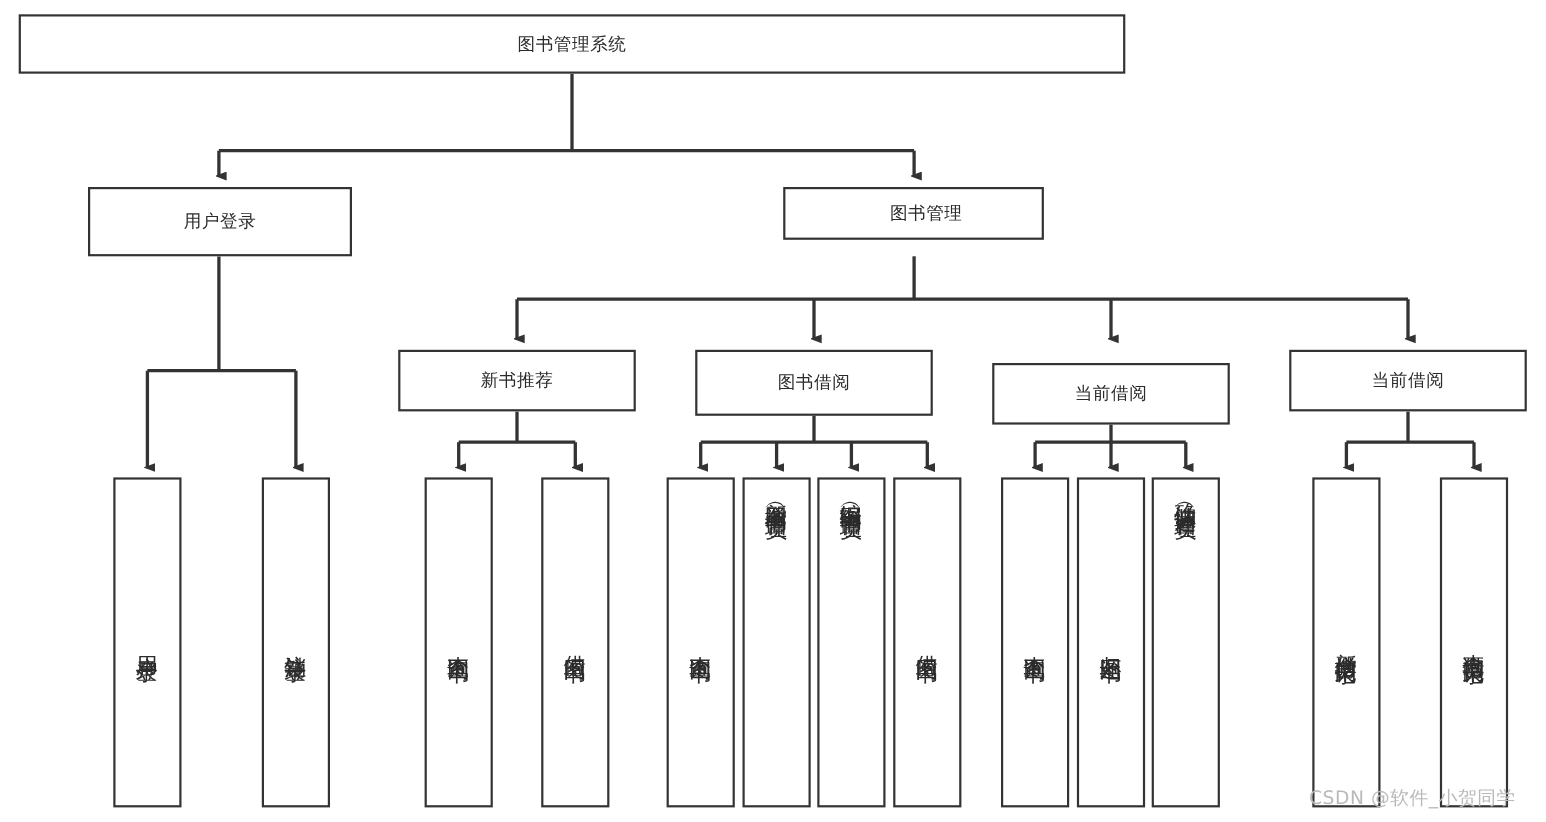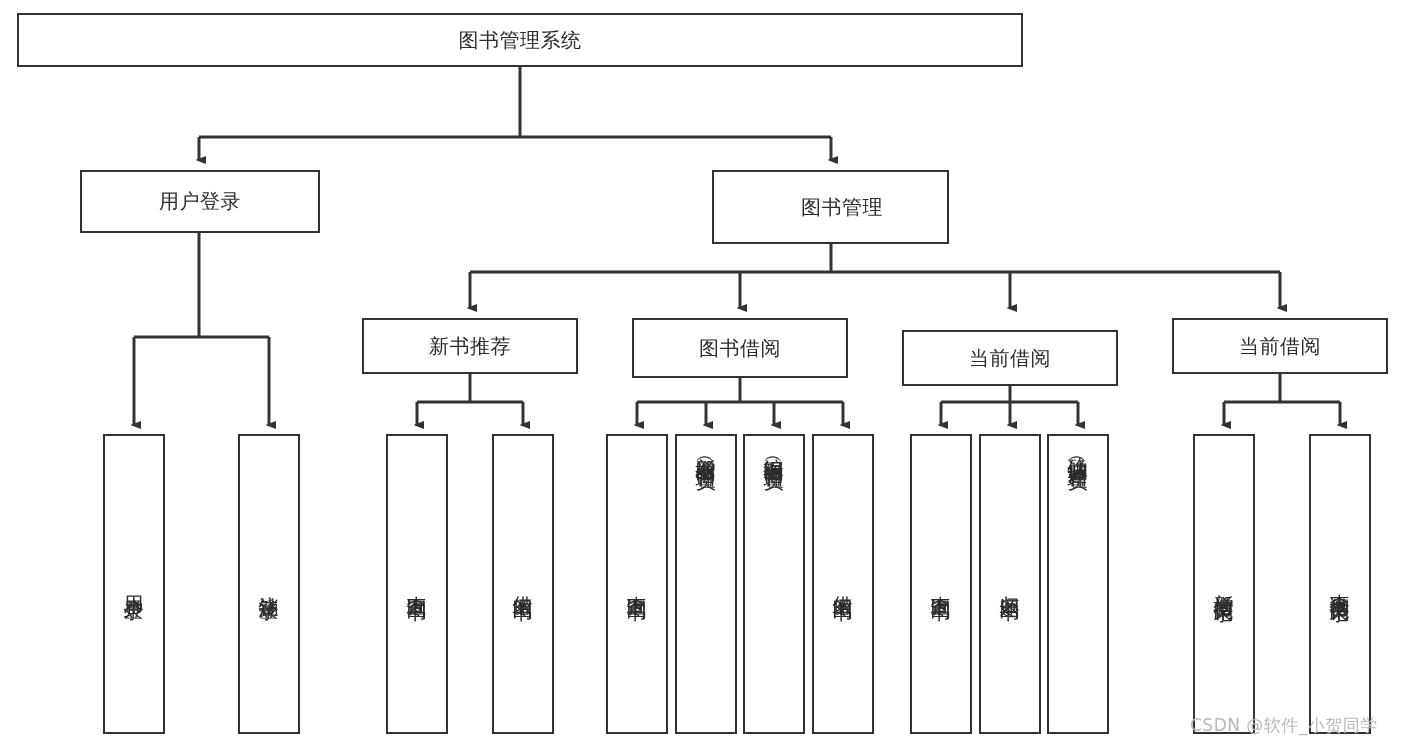--- a/index.html
+++ b/index.html
@@ -29,21 +29,21 @@
     box-sizing: border-box;
     border: 2px solid #333333;
     background: #ffffff;
     display: flex;
     align-items: center;
     justify-content: center;
     z-index: 5;
   }
   .node-label {
     color: #2b2b2b;
-    font-size: 20px;
+    font-size: 16px;
     line-height: 1.15;
     letter-spacing: 0.5px;
     white-space: nowrap;
   }
   .leaf .node-label {
     writing-mode: vertical-rl;
     text-orientation: upright;
     letter-spacing: 2px;
     font-size: 20px;
     line-height: 1.0;
@@ -124,21 +124,21 @@
     </g>
   </svg>
 
   <div class="node" style="left:17px; top:13px; width:1006px; height:54px;">
     <span class="node-label">图书管理系统</span>
   </div>
 
   <div class="node" style="left:80px; top:170px; width:240px; height:63px;">
     <span class="node-label">用户登录</span>
   </div>
-  <div class="node" style="left:712px; top:170px; width:237px; height:74px;padding-left:23px;">
+  <div class="node" style="left:712px; top:170px; width:237px; height:48px;padding-left:23px;">
     <span class="node-label">图书管理</span>
   </div>
 
   <div class="node" style="left:362px; top:318px; width:216px; height:56px;">
     <span class="node-label">新书推荐</span>
   </div>
   <div class="node" style="left:632px; top:318px; width:216px; height:60px;">
     <span class="node-label">图书借阅</span>
   </div>
   <div class="node" style="left:902px; top:318px; width:216px; height:56px;margin-top:12px;">

